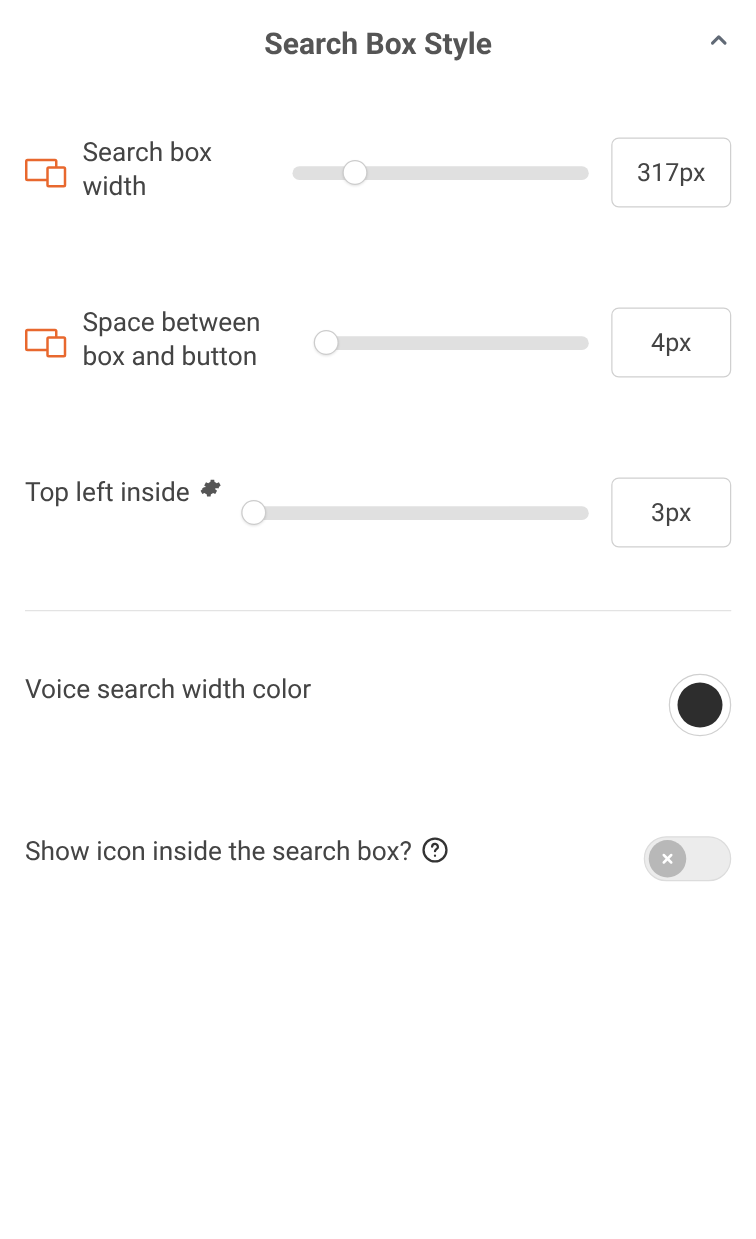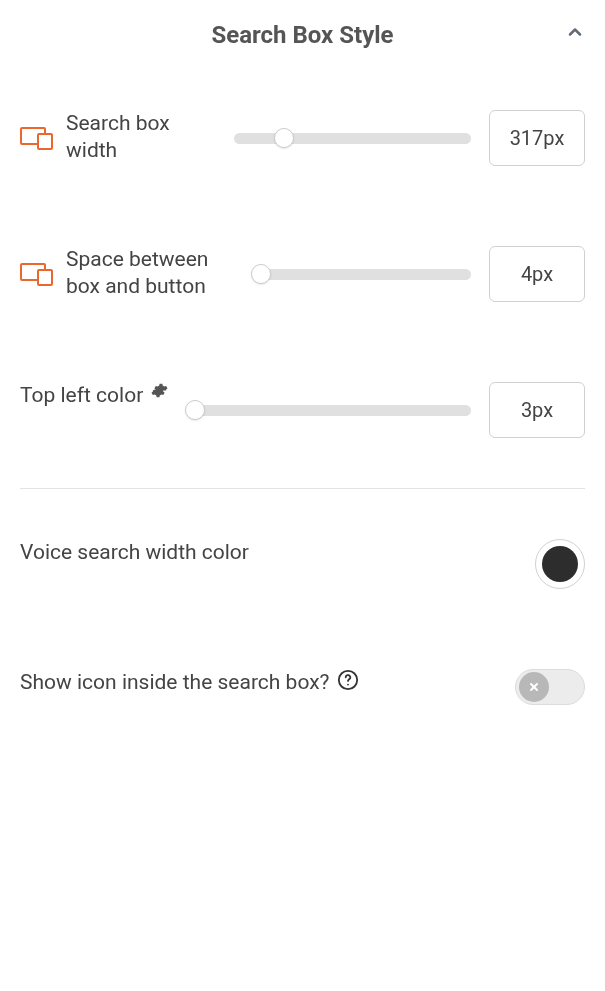--- a/index.html
+++ b/index.html
@@ -192,21 +192,21 @@
       <div class="slider-track">
         <div class="slider-thumb" style="left:3%"></div>
       </div>
     </div>
     <div class="value-box">4px</div>
   </div>
 
 
 
   <div class="row tall">
-    <span class="label">Top left color</span>
+    <span class="label">Top left inside</span>
     <span class="gear-icon">
       <svg width="17" height="17" viewBox="0 0 24 24" fill="currentColor">
           <path d="M12 8a4 4 0 100 8 4 4 0 000-8zm9.4 4a7.5 7.5 0 00-.14-1.4l2.1-1.6-2-3.5-2.5 1a7.6 7.6 0 00-2.4-1.4l-.4-2.6h-4l-.4 2.6a7.6 7.6 0 00-2.4 1.4l-2.5-1-2 3.5 2.1 1.6A7.5 7.5 0 002.6 12c0 .48.05.94.14 1.4l-2.1 1.6 2 3.5 2.5-1c.72.6 1.53 1.07 2.4 1.4l.4 2.6h4l.4-2.6a7.6 7.6 0 002.4-1.4l2.5 1 2-3.5-2.1-1.6c.09-.46.14-.92.14-1.4z"></path>
         </svg>
     </span>
     <div class="slider">
       <div class="slider-track">
         <div class="slider-thumb" style="left:3%"></div>
       </div>
     </div>

